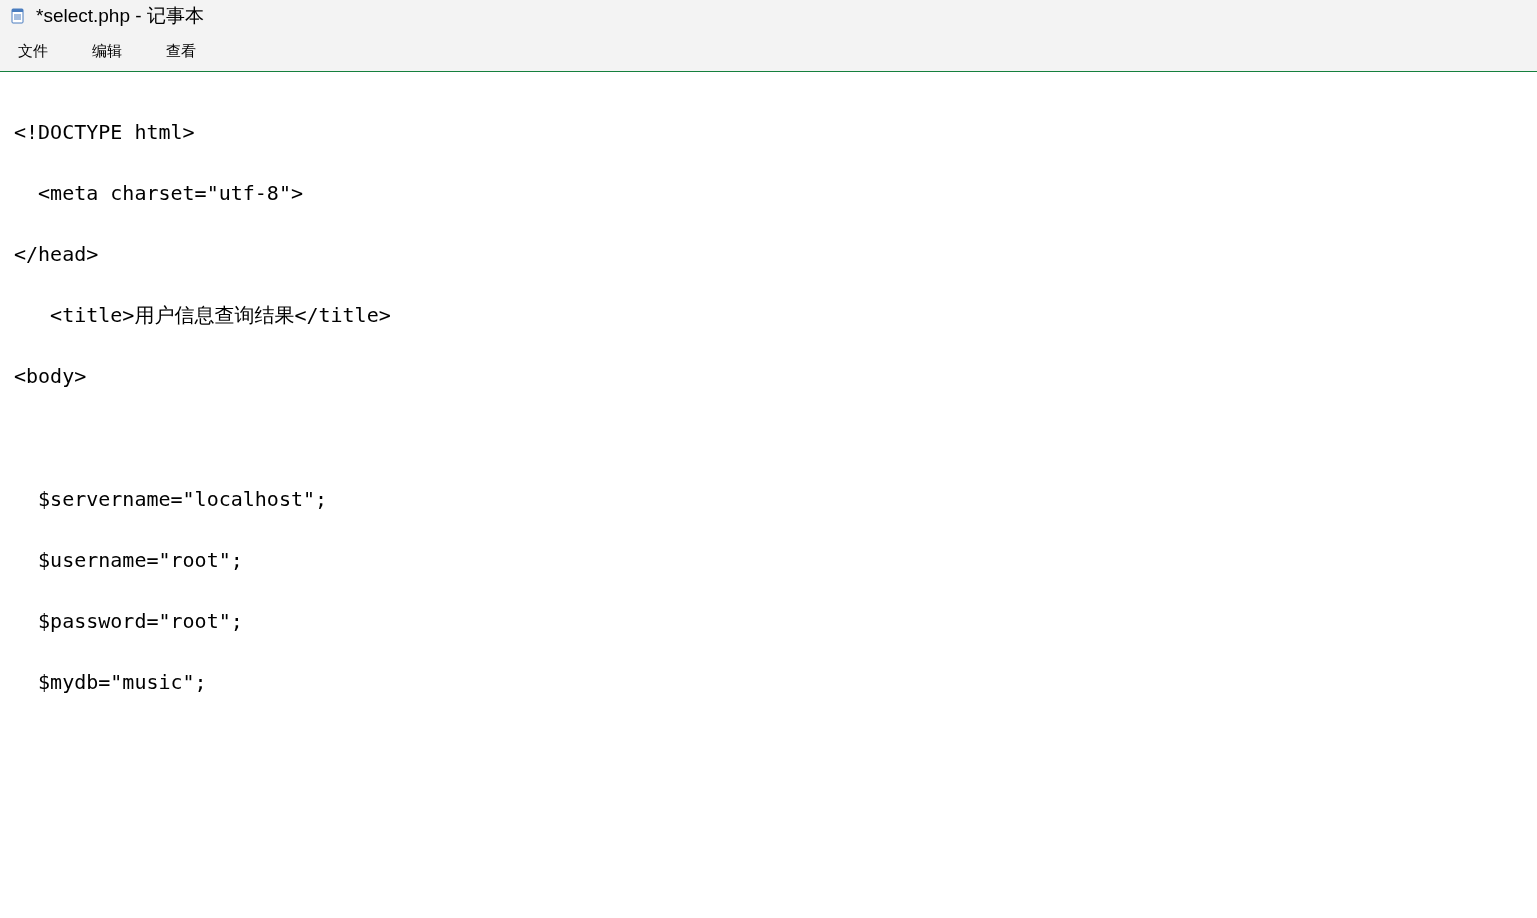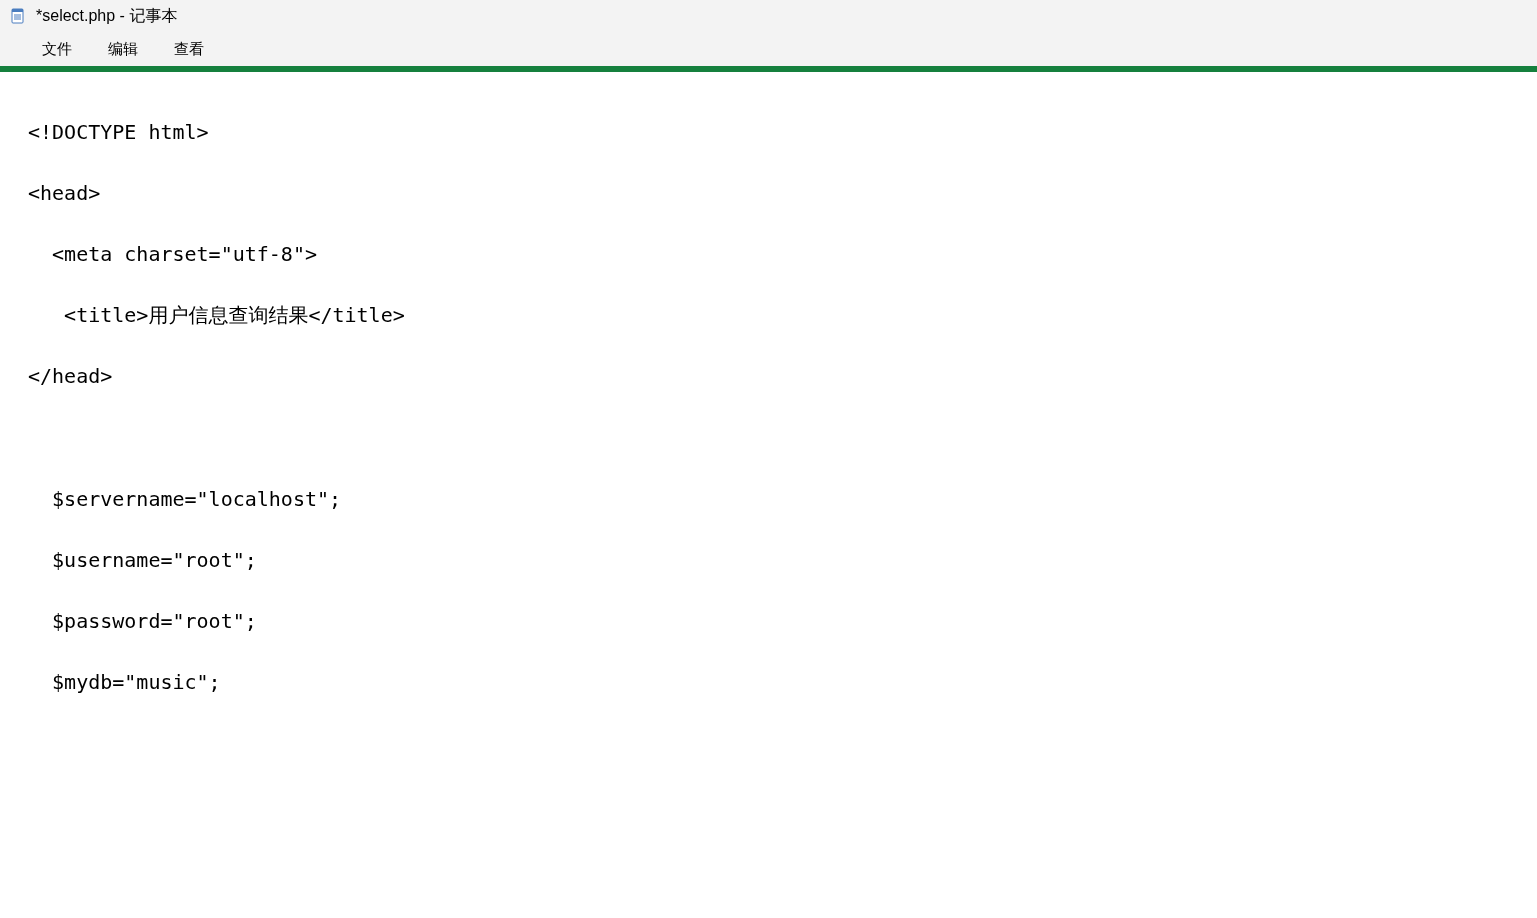--- a/index.html
+++ b/index.html
@@ -19,40 +19,40 @@
       gap: 10px;
     }
     .titlebar-icon {
       width: 16px;
       height: 16px;
       display: inline-flex;
       align-items: center;
       justify-content: center;
     }
     .titlebar-text {
-      font-size: 16px;
+      font-size: 19px;
       color: #000;
     }
     .menubar {
       height: 40px;
       background: #f3f3f3;
       display: flex;
       align-items: center;
-      padding-left: 24px;
-      gap: 0;
-      border-bottom: 6px solid #15803d;
+      padding-left: 0;
+      gap: 8px;
+      border-bottom: 1px solid #15803d;
     }
     .menu-item {
       font-size: 15px;
       color: #000;
       padding: 6px 18px;
       cursor: default;
     }
     .editor {
-      padding: 14px 14px 0 28px;
+      padding: 14px 14px 0 14px;
       font-family: "Microsoft YaHei", "Segoe UI", Consolas, monospace;
       font-size: 20px;
       line-height: 30.6px;
       color: #000;
       white-space: pre;
       overflow: hidden;
       background: #fff;
       height: calc(100% - 72px);
     }
     .editor .line {
@@ -77,24 +77,24 @@
 </div>
 
 <div class="menubar">
   <div class="menu-item">文件</div>
   <div class="menu-item">编辑</div>
   <div class="menu-item">查看</div>
 </div>
 
 <div class="editor">
 <span class="line">&lt;!DOCTYPE html&gt;</span>
-<span class="line">&lt;head&gt;</span>
 <span class="line">  &lt;meta charset="utf-8"&gt;</span>
+<span class="line">&lt;/head&gt;</span>
 <span class="line">   &lt;title&gt;用户信息查询结果&lt;/title&gt;</span>
-<span class="line">&lt;/head&gt;</span>
+<span class="line">&lt;body&gt;</span>
 <span class="line"></span>
 <span class="line">  $servername="localhost";</span>
 <span class="line">  $username="root";</span>
 <span class="line">  $password="root";</span>
 <span class="line">  $mydb="music";</span>
 
 
 
 
 

